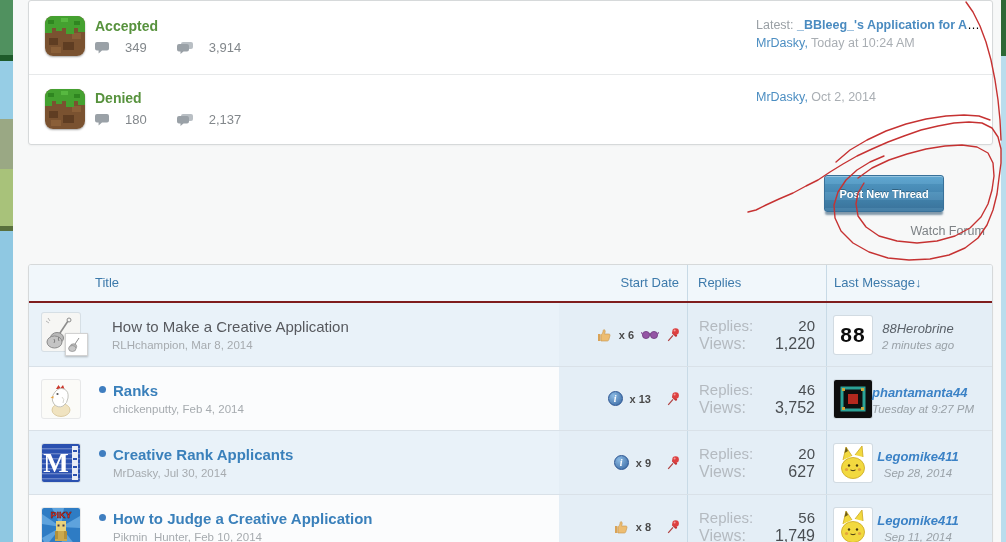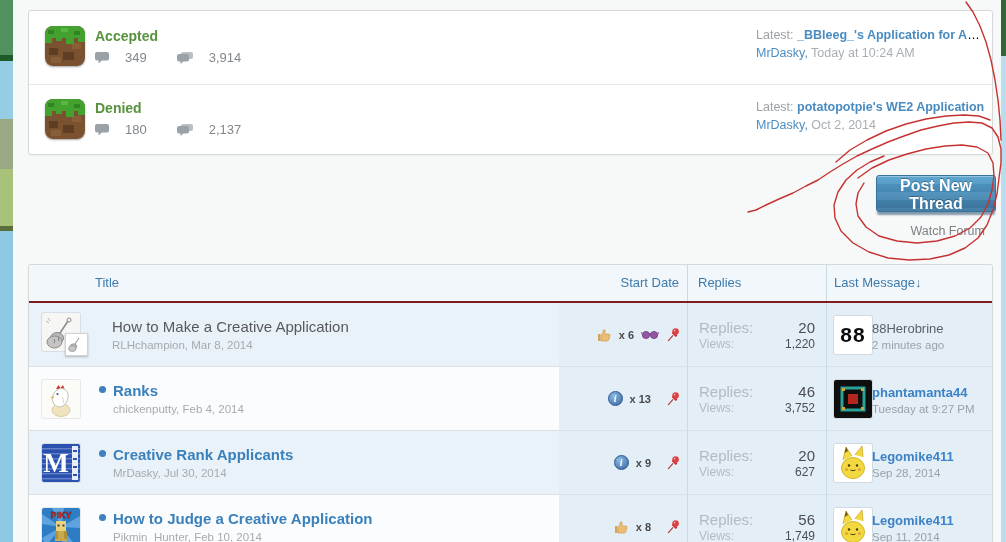--- a/index.html
+++ b/index.html
@@ -9,43 +9,43 @@
   
   .strip{position:absolute;top:0;bottom:0;}
   .strip-left{left:0;width:13px;}
   .strip-right{right:0;width:5px;}
   .strip .seg{width:100%;}
 
   
   .panel{position:absolute;left:28px;width:965px;background:#fff;
          border:1px solid #d6d9da;border-radius:3px;box-sizing:border-box;
          box-shadow:0 1px 2px rgba(0,0,0,.04);}
-  .panel-forums{top:10px;height:145px;}
+  .panel-forums{top:0;height:145px;}
   .forum-row{position:relative;height:73px;}
   .forum-row + .forum-row{border-top:1px solid #e7e9ea;height:69px;}
   .node-icon-wrap{position:absolute;left:16px;top:15px;width:40px;height:40px;
                   border-radius:8px;overflow:hidden;box-shadow:0 1px 2px rgba(0,0,0,.35);}
   .node-main{margin-left:66px;padding-top:17px;}
   .node-title{font-size:14px;font-weight:bold;color:#57923d;}
   .node-stats{margin-top:6px;font-size:13px;color:#82878b;display:flex;align-items:center;gap:16px;}
   .node-stats .cnt{margin-right:14px;}
   .node-latest{position:absolute;left:727px;top:15px;width:232px;font-size:12.5px;line-height:1.45;}
   .latest-label{color:#9aa0a5;}
   .latest-title{color:#4a8bc0;font-weight:bold;text-decoration:none;white-space:nowrap;}
   .latest-line1{white-space:nowrap;overflow:hidden;text-overflow:ellipsis;}
   .latest-user{color:#4c8ec2;text-decoration:none;}
   .latest-time{color:#a9aeb3;}
 
   
-  .post-btn{position:absolute;left:876px;top:175px;width:120px;height:37px;
+  .post-btn{position:absolute;left:824px;top:175px;width:120px;height:37px;
     background:linear-gradient(rgba(255,255,255,.06) 50%,rgba(0,0,0,.04) 50%),
                linear-gradient(#55a1ce,#3b77a1);
     background-size:16px 16px,auto;
     border:1px solid #38719a;border-radius:3px;color:#fff;font-weight:bold;
-    font-size:16px;font-family:"Liberation Sans",sans-serif;cursor:pointer;
+    font-size:11px;font-family:"Liberation Sans",sans-serif;cursor:pointer;
     text-shadow:0 -1px 0 rgba(0,0,0,.3);
     box-shadow:inset 0 1px 0 rgba(255,255,255,.35),0 4px 2px -1px rgba(35,75,105,.55);}
   .watch-forum{position:absolute;right:21px;top:224px;font-size:12.5px;color:#7d8286;
     text-decoration:none;cursor:pointer;}
 
   
   .panel-threads{top:264px;height:300px;border-radius:3px 3px 0 0;overflow:hidden;}
   .t-header{display:flex;height:36px;line-height:36px;background:#f1f7fb;
             border-bottom:2px solid #7f1d1d;font-size:13px;color:#3d7aab;}
   .c-main{flex:1;min-width:0;box-sizing:border-box;}
@@ -79,26 +79,26 @@
   .award-count{font-size:11px;font-weight:bold;color:#4a4a4a;}
   .info-badge{width:15px;height:15px;border-radius:50%;flex:none;
       background:radial-gradient(circle at 35% 30%,#8cbbe4,#35649f);
       border:1px solid #2a5492;color:#fff;font-size:10px;font-weight:bold;
       font-family:"Liberation Serif",serif;font-style:italic;
       display:flex;align-items:center;justify-content:center;box-sizing:border-box;}
 
   .c-replies{display:flex;flex-direction:column;justify-content:center;padding:0 11px;}
   .stat-line1,.stat-line2{display:flex;justify-content:space-between;align-items:baseline;}
   .stat-line1{font-size:15px;}
-  .stat-line2{font-size:12px;margin-top:1px;}
+  .stat-line2{font-size:16px;margin-top:1px;}
   .stat-label{color:#b4bac0;}
   .stat-value{color:#4a4e52;}
 
   .c-last{display:flex;align-items:center;padding-left:7px;}
-  .lp-text{flex:1;text-align:left;padding-right:28px;min-width:0;}
+  .lp-text{flex:1;text-align:center;padding-right:28px;min-width:0;font-style:italic;}
   .lp-user{font-size:13px;font-weight:bold;color:#3b82c6;text-decoration:none;white-space:nowrap;}
   .t-row.read .lp-user{font-weight:normal;color:#5a6169;}
   .lp-time{font-size:11.5px;color:#9aa2a8;margin-top:2px;white-space:nowrap;}
 
   .avatar-88{background:#fff;display:flex;align-items:center;justify-content:center;
       font-weight:bold;font-size:21px;letter-spacing:1px;color:#0c0c0c;}
 
   .annotation{position:absolute;left:0;top:0;pointer-events:none;}
 </style>
 </head>
@@ -192,24 +192,20 @@
             </svg>
           <span class="cnt">180</span>
           <svg width="16" height="12" viewBox="0 0 16 12">
               <path d="M6 0h8a2 2 0 0 1 2 2v3a2 2 0 0 1-2 2H6a2 2 0 0 1-2-2V2a2 2 0 0 1 2-2z" fill="#b9bfc4"></path>
               <path d="M2 2h8a2 2 0 0 1 2 2v3.5a2 2 0 0 1-2 2H6.5L3.5 12V9.5H2a2 2 0 0 1-2-2V4a2 2 0 0 1 2-2z" fill="#9aa1a7"></path>
             </svg>
           <span class="cnt">2,137</span>
         </div>
       </div>
       <div class="node-latest" style="top:13px;">
-        <div class="latest-line1">
-          <span class="latest-label">Latest:</span>
-          <a class="latest-title">potatopotpie's WE2 Application</a>
-        </div>
         <div>
           <a class="latest-user">MrDasky,</a>
           <span class="latest-time">Oct 2, 2014</span>
         </div>
       </div>
     </div>
   </div>
 
   <button class="post-btn">Post New Thread</button>
   <a class="watch-forum">Watch Forum</a>

